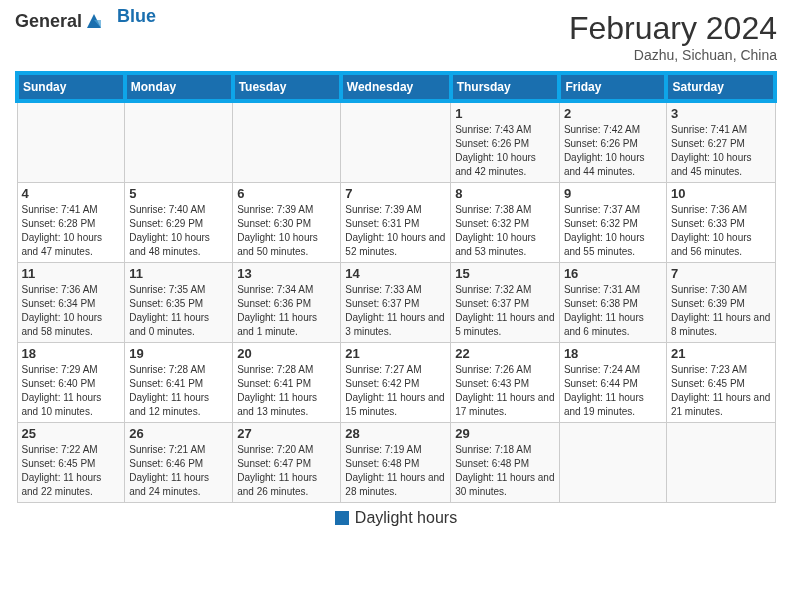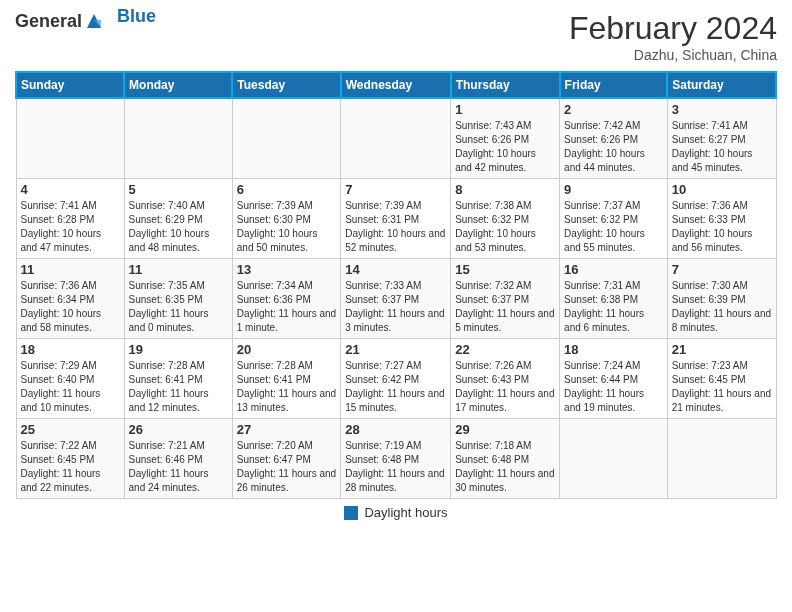--- a/index.html
+++ b/index.html
@@ -48,21 +48,21 @@
       border-collapse: collapse;
       font-size: 11px;
     }
     thead tr th {
       background-color: #1a6faf;
       color: #fff;
       padding: 5px 4px;
       text-align: left;
       font-size: 12px;
       font-weight: bold;
-      border: 2px solid #0ea5e9;
+      border: 4px solid #0ea5e9;
     }
     tbody tr td {
       border: 1px solid #ccc;
       vertical-align: top;
       padding: 3px 4px;
       width: 113px;
       height: 80px;
     }
     tbody tr td.empty {
       background: #fff;
@@ -85,21 +85,21 @@
       margin-top: 6px;
       gap: 6px;
     }
     .legend-box {
       width: 14px;
       height: 14px;
       background: #1a6faf;
       display: inline-block;
     }
     .legend-text {
-      font-size: 13px;
+      font-size: 16px;
       color: #333;
     }
     tbody tr:nth-child(odd) td {
       background-color: #f9f9f9;
     }
     tbody tr:nth-child(even) td {
       background-color: #fff;
     }
   </style>
 </head>

